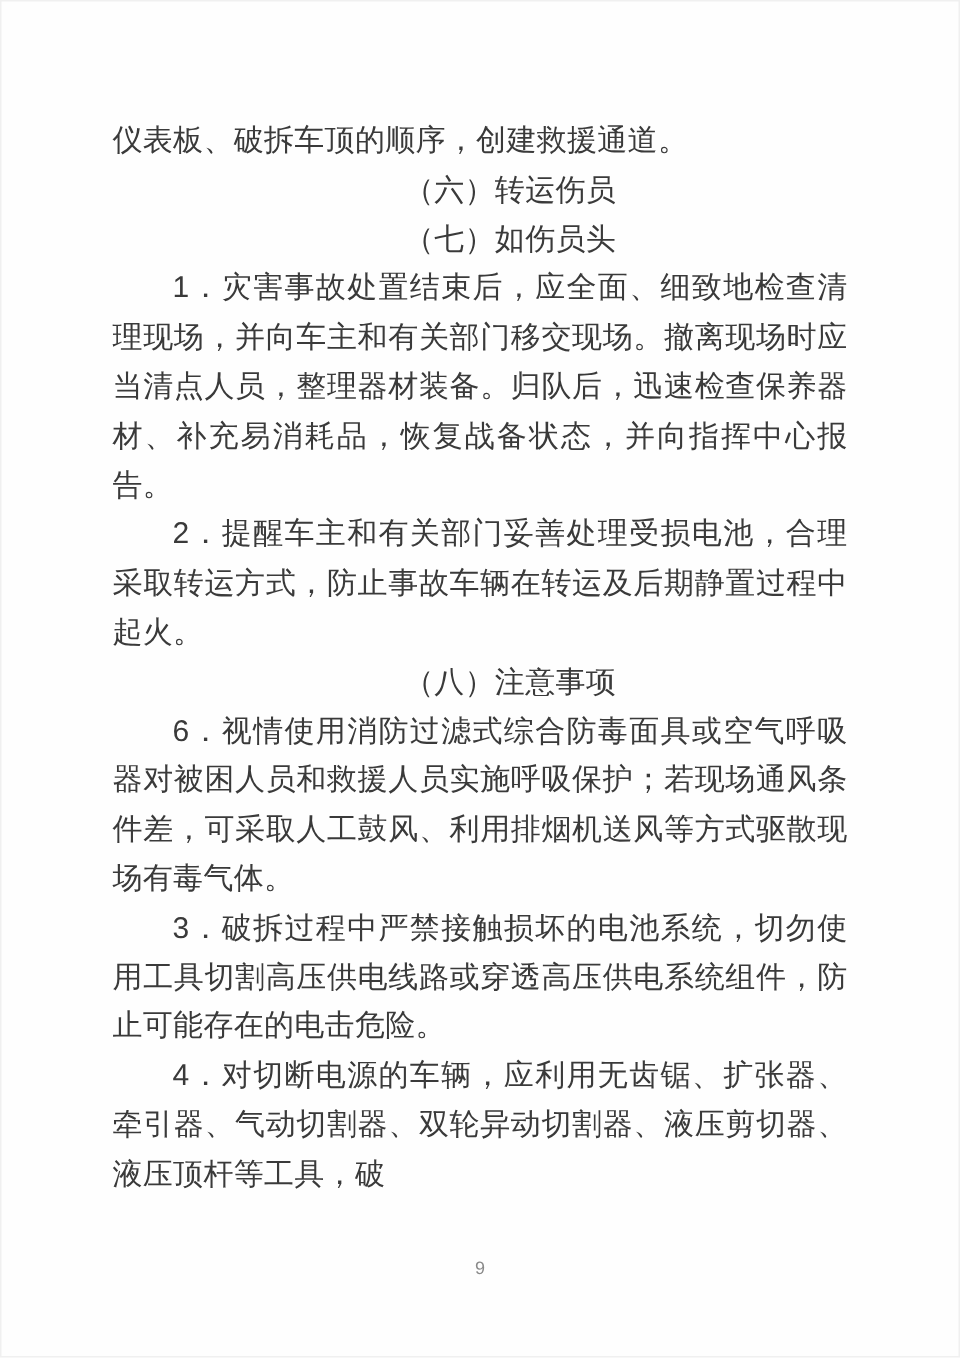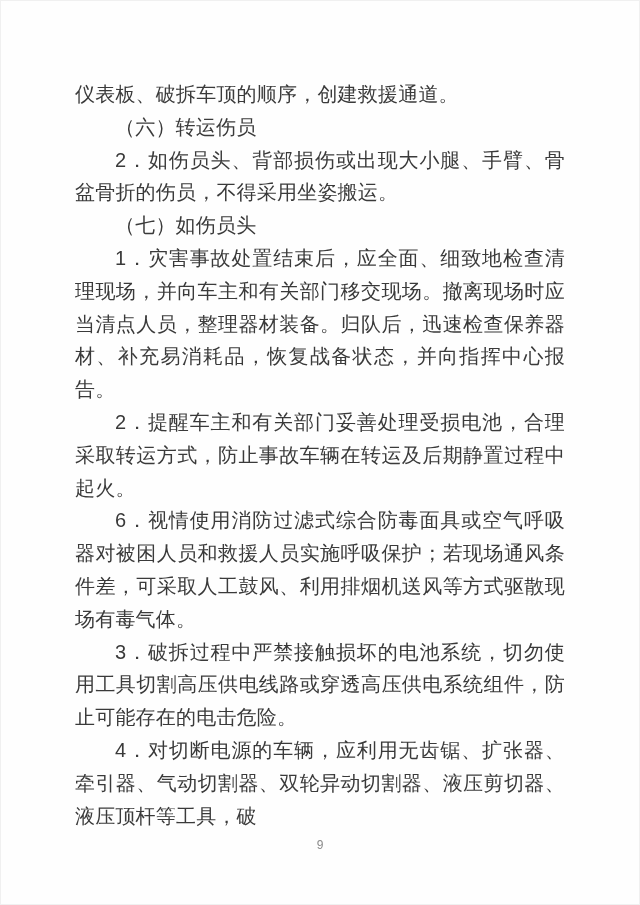--- a/index.html
+++ b/index.html
@@ -32,41 +32,41 @@
     text-align: justify;
     text-justify: inter-ideograph;
   }
   .para.body, .para.heading {
     text-indent: 2em;
   }
   .para.continuation {
     text-indent: 0;
   }
   .para.heading {
-    text-align: left;
+    text-align: center;
   }
   .page-number {
     position: absolute;
     top: 838px;
     left: 0;
     width: 100%;
     text-align: center;
     font-size: 12px;
     color: #8a8a8a;
   }
 </style>
 </head>
 <body>
 
 <div class="page">
   <div class="doc-body">
       <p class="para continuation">仪表板、破拆车顶的顺序，创建救援通道。</p>
       <p class="para heading">（六）转运伤员</p>
-      <p class="para body">2．如伤员头、背部损伤或出现大小腿、手臂、骨盆骨折的伤员，不得采用坐姿搬运。</p>
       <p class="para heading">（七）如伤员头</p>
       <p class="para body">1．灾害事故处置结束后，应全面、细致地检查清理现场，并向车主和有关部门移交现场。撤离现场时应当清点人员，整理器材装备。归队后，迅速检查保养器材、补充易消耗品，恢复战备状态，并向指挥中心报告。</p>
       <p class="para body">2．提醒车主和有关部门妥善处理受损电池，合理采取转运方式，防止事故车辆在转运及后期静置过程中起火。</p>
+      <p class="para heading">（八）注意事项</p>
       <p class="para body">6．视情使用消防过滤式综合防毒面具或空气呼吸器对被困人员和救援人员实施呼吸保护；若现场通风条件差，可采取人工鼓风、利用排烟机送风等方式驱散现场有毒气体。</p>
       <p class="para body">3．破拆过程中严禁接触损坏的电池系统，切勿使用工具切割高压供电线路或穿透高压供电系统组件，防止可能存在的电击危险。</p>
       <p class="para body">4．对切断电源的车辆，应利用无齿锯、扩张器、牵引器、气动切割器、双轮异动切割器、液压剪切器、液压顶杆等工具，破</p>
     </div>
   <div class="page-number">9</div>
 </div>
 
 </body></html>

